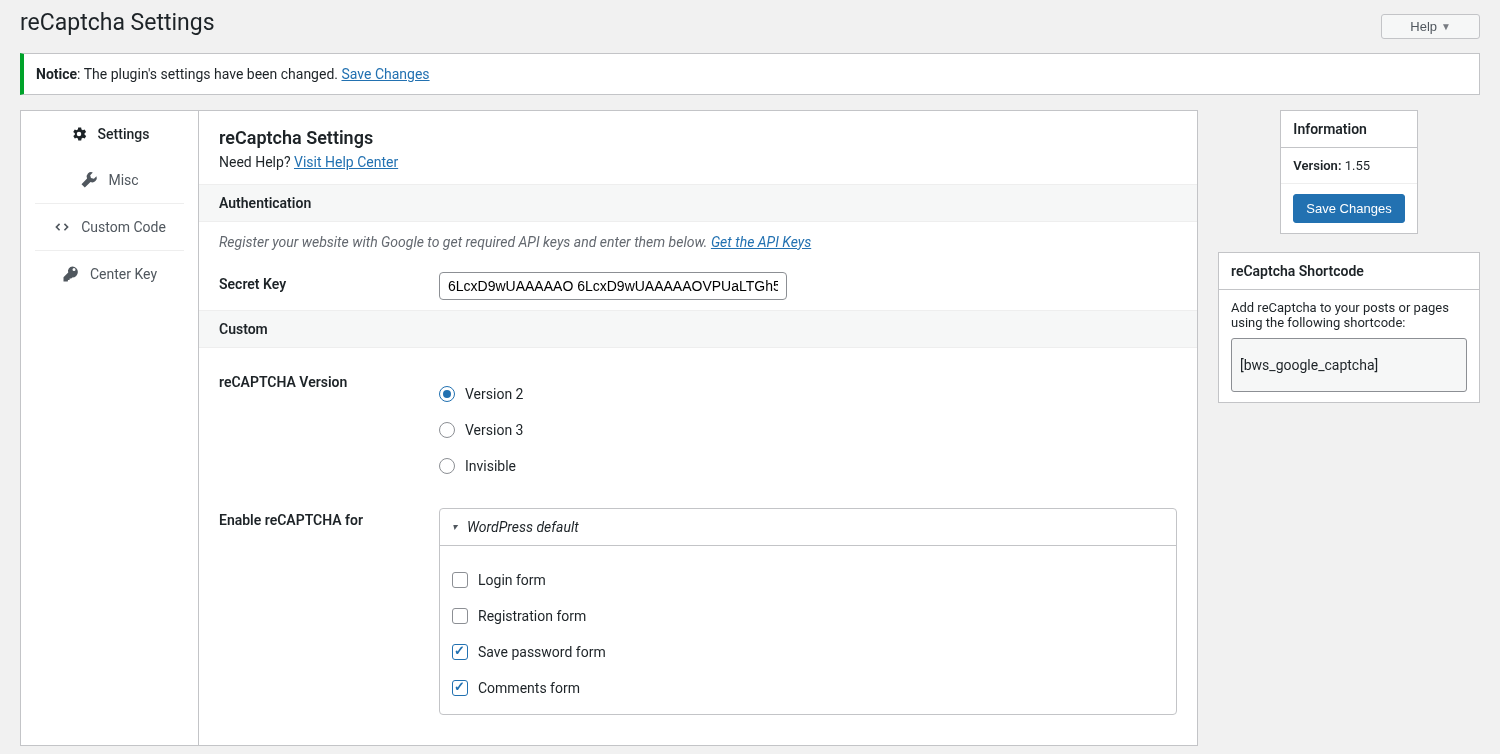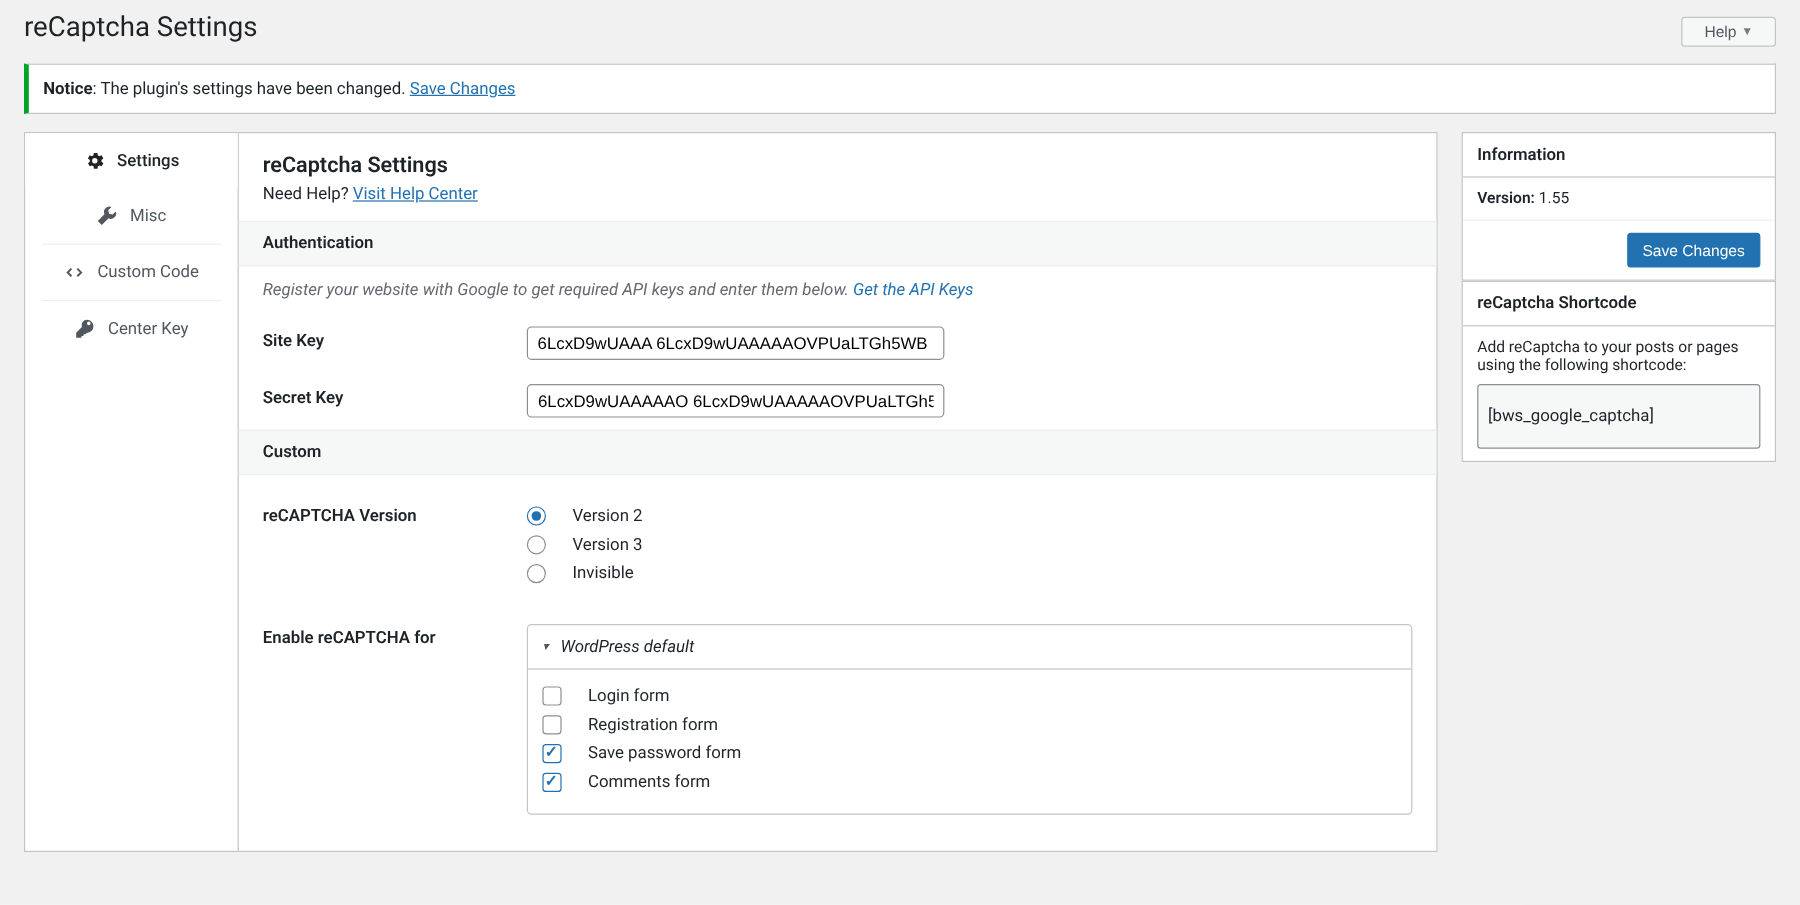--- a/index.html
+++ b/index.html
@@ -7,21 +7,21 @@
   font-family: -apple-system, BlinkMacSystemFont, "Segoe UI", Roboto, sans-serif;
   background: #f1f1f1;
   font-size: 13px;
   color: #1d2327;
   width: 1500px;
 }
 .wrap { padding: 0 20px 20px 20px; }
 .header-row { display: flex; align-items: center; justify-content: space-between; padding-top: 6px; }
 h1.page-title { font-size: 23px; font-weight: 400; padding: 2px 0 10px 0; line-height: 1.3; }
 .help-btn {
-  border: 1px solid #c3c4c7; background: #f6f7f7; padding: 4px 18px;
+  border: 1px solid #c3c4c7; background: #f6f7f7; padding: 4px 28px;
   font-size: 13px; color: #50575e; border-radius: 3px; cursor: pointer;
   display: inline-flex; align-items: center; gap: 4px;
 }
 .help-btn .chev { font-size: 10px; color: #787c82;}
 .notice {
   background: #fff; border: 1px solid #c3c4c7; border-left: 4px solid #00a32a;
   padding: 12px; margin: 5px 0 15px; font-size: 14px;
 }
 .notice strong { font-weight: 700; }
 .notice a { color: #2271b1; text-decoration: underline; cursor: pointer; }
@@ -42,30 +42,30 @@
 .panel { flex: 1; padding: 16px 0 20px 0; }
 .panel-inner { padding: 0 20px; }
 .panel h2 { font-size: 18px; font-weight: 600; margin-bottom: 6px; }
 .help-line { font-size: 14px; margin-bottom: 14px; }
 .help-line a { color: #2271b1; text-decoration: underline; }
 .section-head {
   background: #f6f7f7; padding: 10px 20px; font-weight: 600; font-size: 14px;
   border-top: 1px solid #eee; border-bottom: 1px solid #eee; margin: 0 0 12px 0;
 }
 .hint { font-style: italic; color: #646970; font-size: 14px; padding: 0 20px 12px 20px;}
-.hint a { color: #2271b1; font-style: italic;}
+.hint a { color: #2271b1; text-decoration: underline; font-style: italic;}
 .form-row { display: flex; align-items: flex-start; padding: 10px 20px; }
 .form-label { width: 220px; font-weight: 600; font-size: 14px; padding-top: 4px;}
 .form-field { flex: 1; }
 .form-field input[type=text] {
   width: 348px; padding: 5px 8px; font-size: 14px; border: 1px solid #8c8f94;
   border-radius: 4px; background: #fff;
 }
 .radio-group label, .checkbox-group label {
-  display: flex; align-items: center; gap: 22px; font-size: 14px; padding: 4px 0; cursor: pointer;
+  display: flex; align-items: center; gap: 10px; font-size: 14px; padding: 4px 0; cursor: pointer; margin-top: 12px;
 }
 .radio-group input[type=radio]{
   width:16px; height:16px; appearance:none; border:1px solid #8c8f94; border-radius:50%;
   position: relative; cursor: pointer;
 }
 .radio-group input[type=radio]:checked{ border-color:#2271b1;}
 .radio-group input[type=radio]:checked::after{
   content:""; width:8px; height:8px; background:#2271b1; border-radius:50%;
   position:absolute; top:3px; left:3px;
 }
@@ -79,21 +79,21 @@
 .accordion-head .tri { font-size: 10px; color:#50575e;}
 .accordion-body { padding: 10px 12px 14px 12px; }
 .checkbox-group input[type=checkbox]{
   width:16px; height:16px; appearance:none; border:1px solid #8c8f94; border-radius:3px;
   background:#fff; cursor:pointer; position:relative;
 }
 .checkbox-group input[type=checkbox]:checked{ border-color:#2271b1;}
 .checkbox-group input[type=checkbox]:checked::after{
   content:"✓"; color:#2271b1; font-size:13px; position:absolute; top:-2px; left:1px; font-weight:bold;
 }
-.col-side { width: 280px; display:flex; flex-direction:column; }
+.col-side { width: 280px; display:flex; flex-direction:column; gap:18px;align-items:center;}
 .sidebox { background:#fff; border:1px solid #c3c4c7; }
 .sidebox h3 { font-size:14px; font-weight:600; padding:10px 12px; border-bottom:1px solid #c3c4c7;}
 .sidebox .body { padding:10px 12px; font-size: 13px;}
 .sidebox .ver strong { font-weight:600;}
 .sidebox .action-row { padding: 10px 12px; border-top:1px solid #eee; text-align:right;}
 .btn-primary {
   background:#2271b1; color:#fff; border:1px solid #2271b1; padding:6px 12px;
   font-size:13px; border-radius:3px; cursor:pointer;
 }
 .shortcode-box {
@@ -152,26 +152,20 @@
           <div class="help-line">
             <span>Need Help? </span><a>Visit Help Center</a>
           </div>
         </div>
 
         <div class="section-head">Authentication</div>
         <div class="hint">
           <span>Register your website with Google to get required API keys and enter them below. </span><a>Get the API Keys</a>
         </div>
 
-        <div class="form-row">
-          <div class="form-label">Site Key</div>
-          <div class="form-field">
-            <input type="text" value="6LcxD9wUAAA 6LcxD9wUAAAAAOVPUaLTGh5WB" style="">
-          </div>
-        </div>
 
         <div class="form-row">
           <div class="form-label">Secret Key</div>
           <div class="form-field">
             <input type="text" value="6LcxD9wUAAAAAO 6LcxD9wUAAAAAOVPUaLTGh5" style="">
           </div>
         </div>
 
         <div class="section-head">Custom</div>
 

